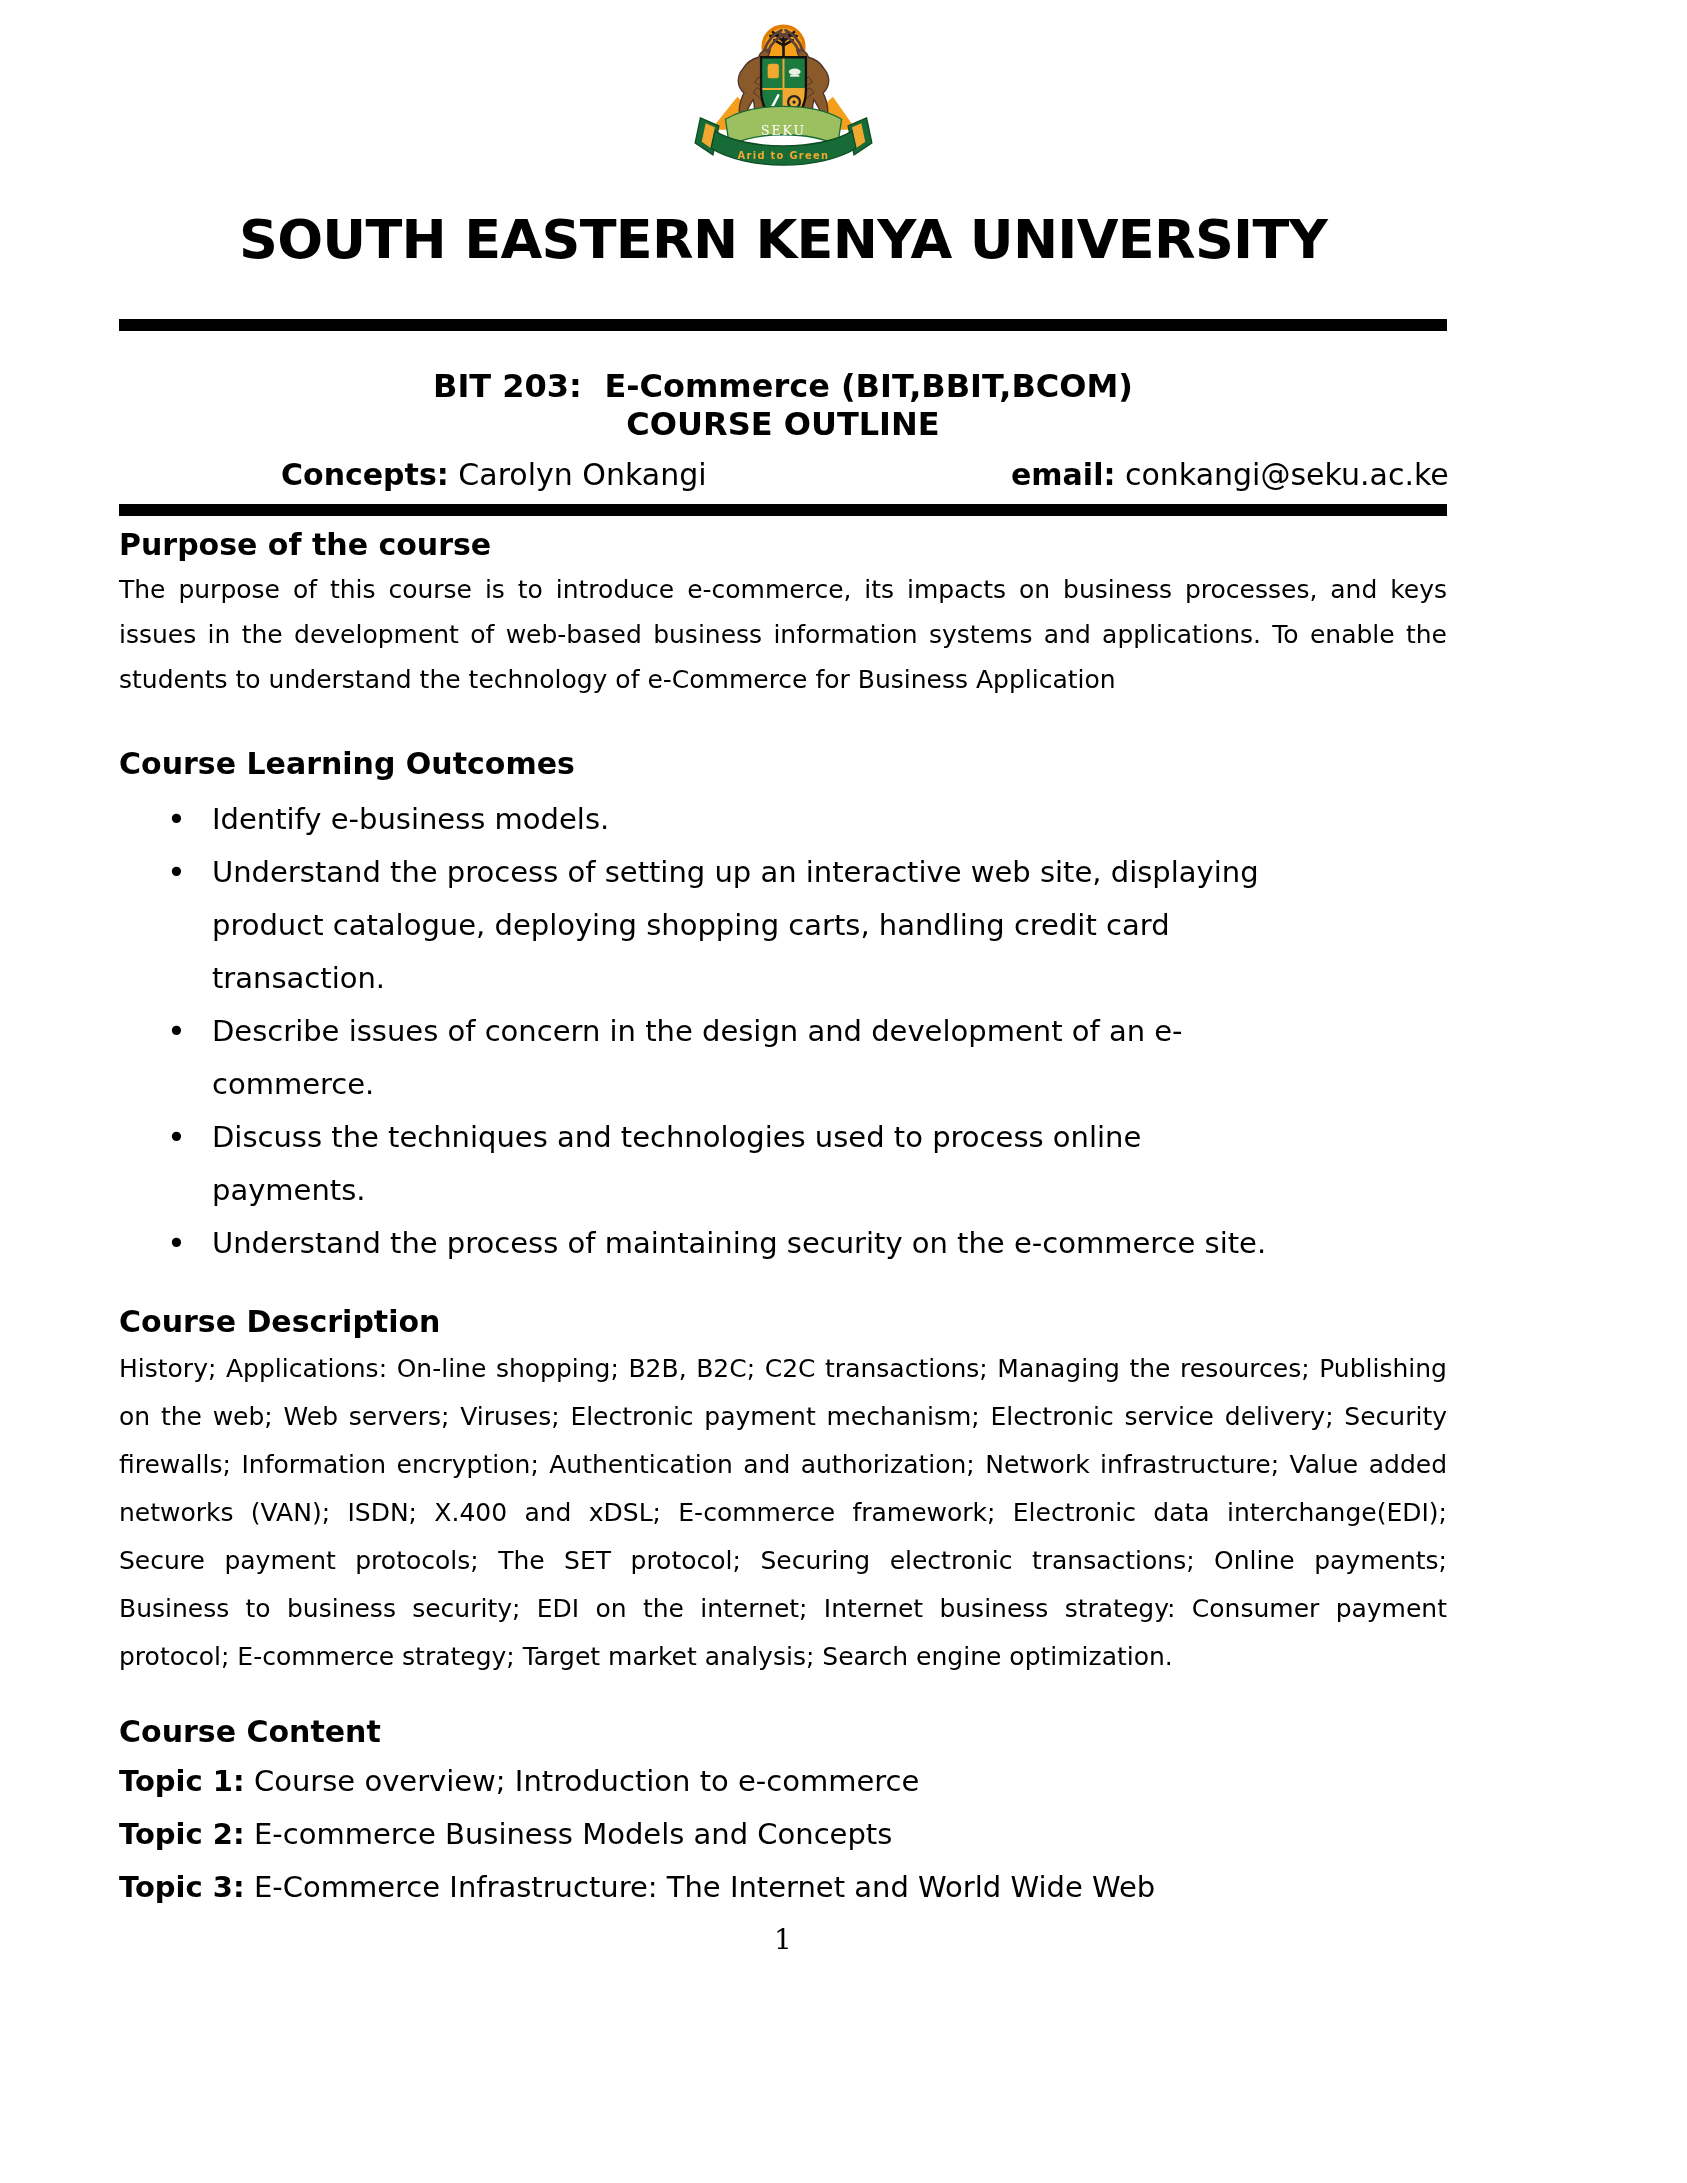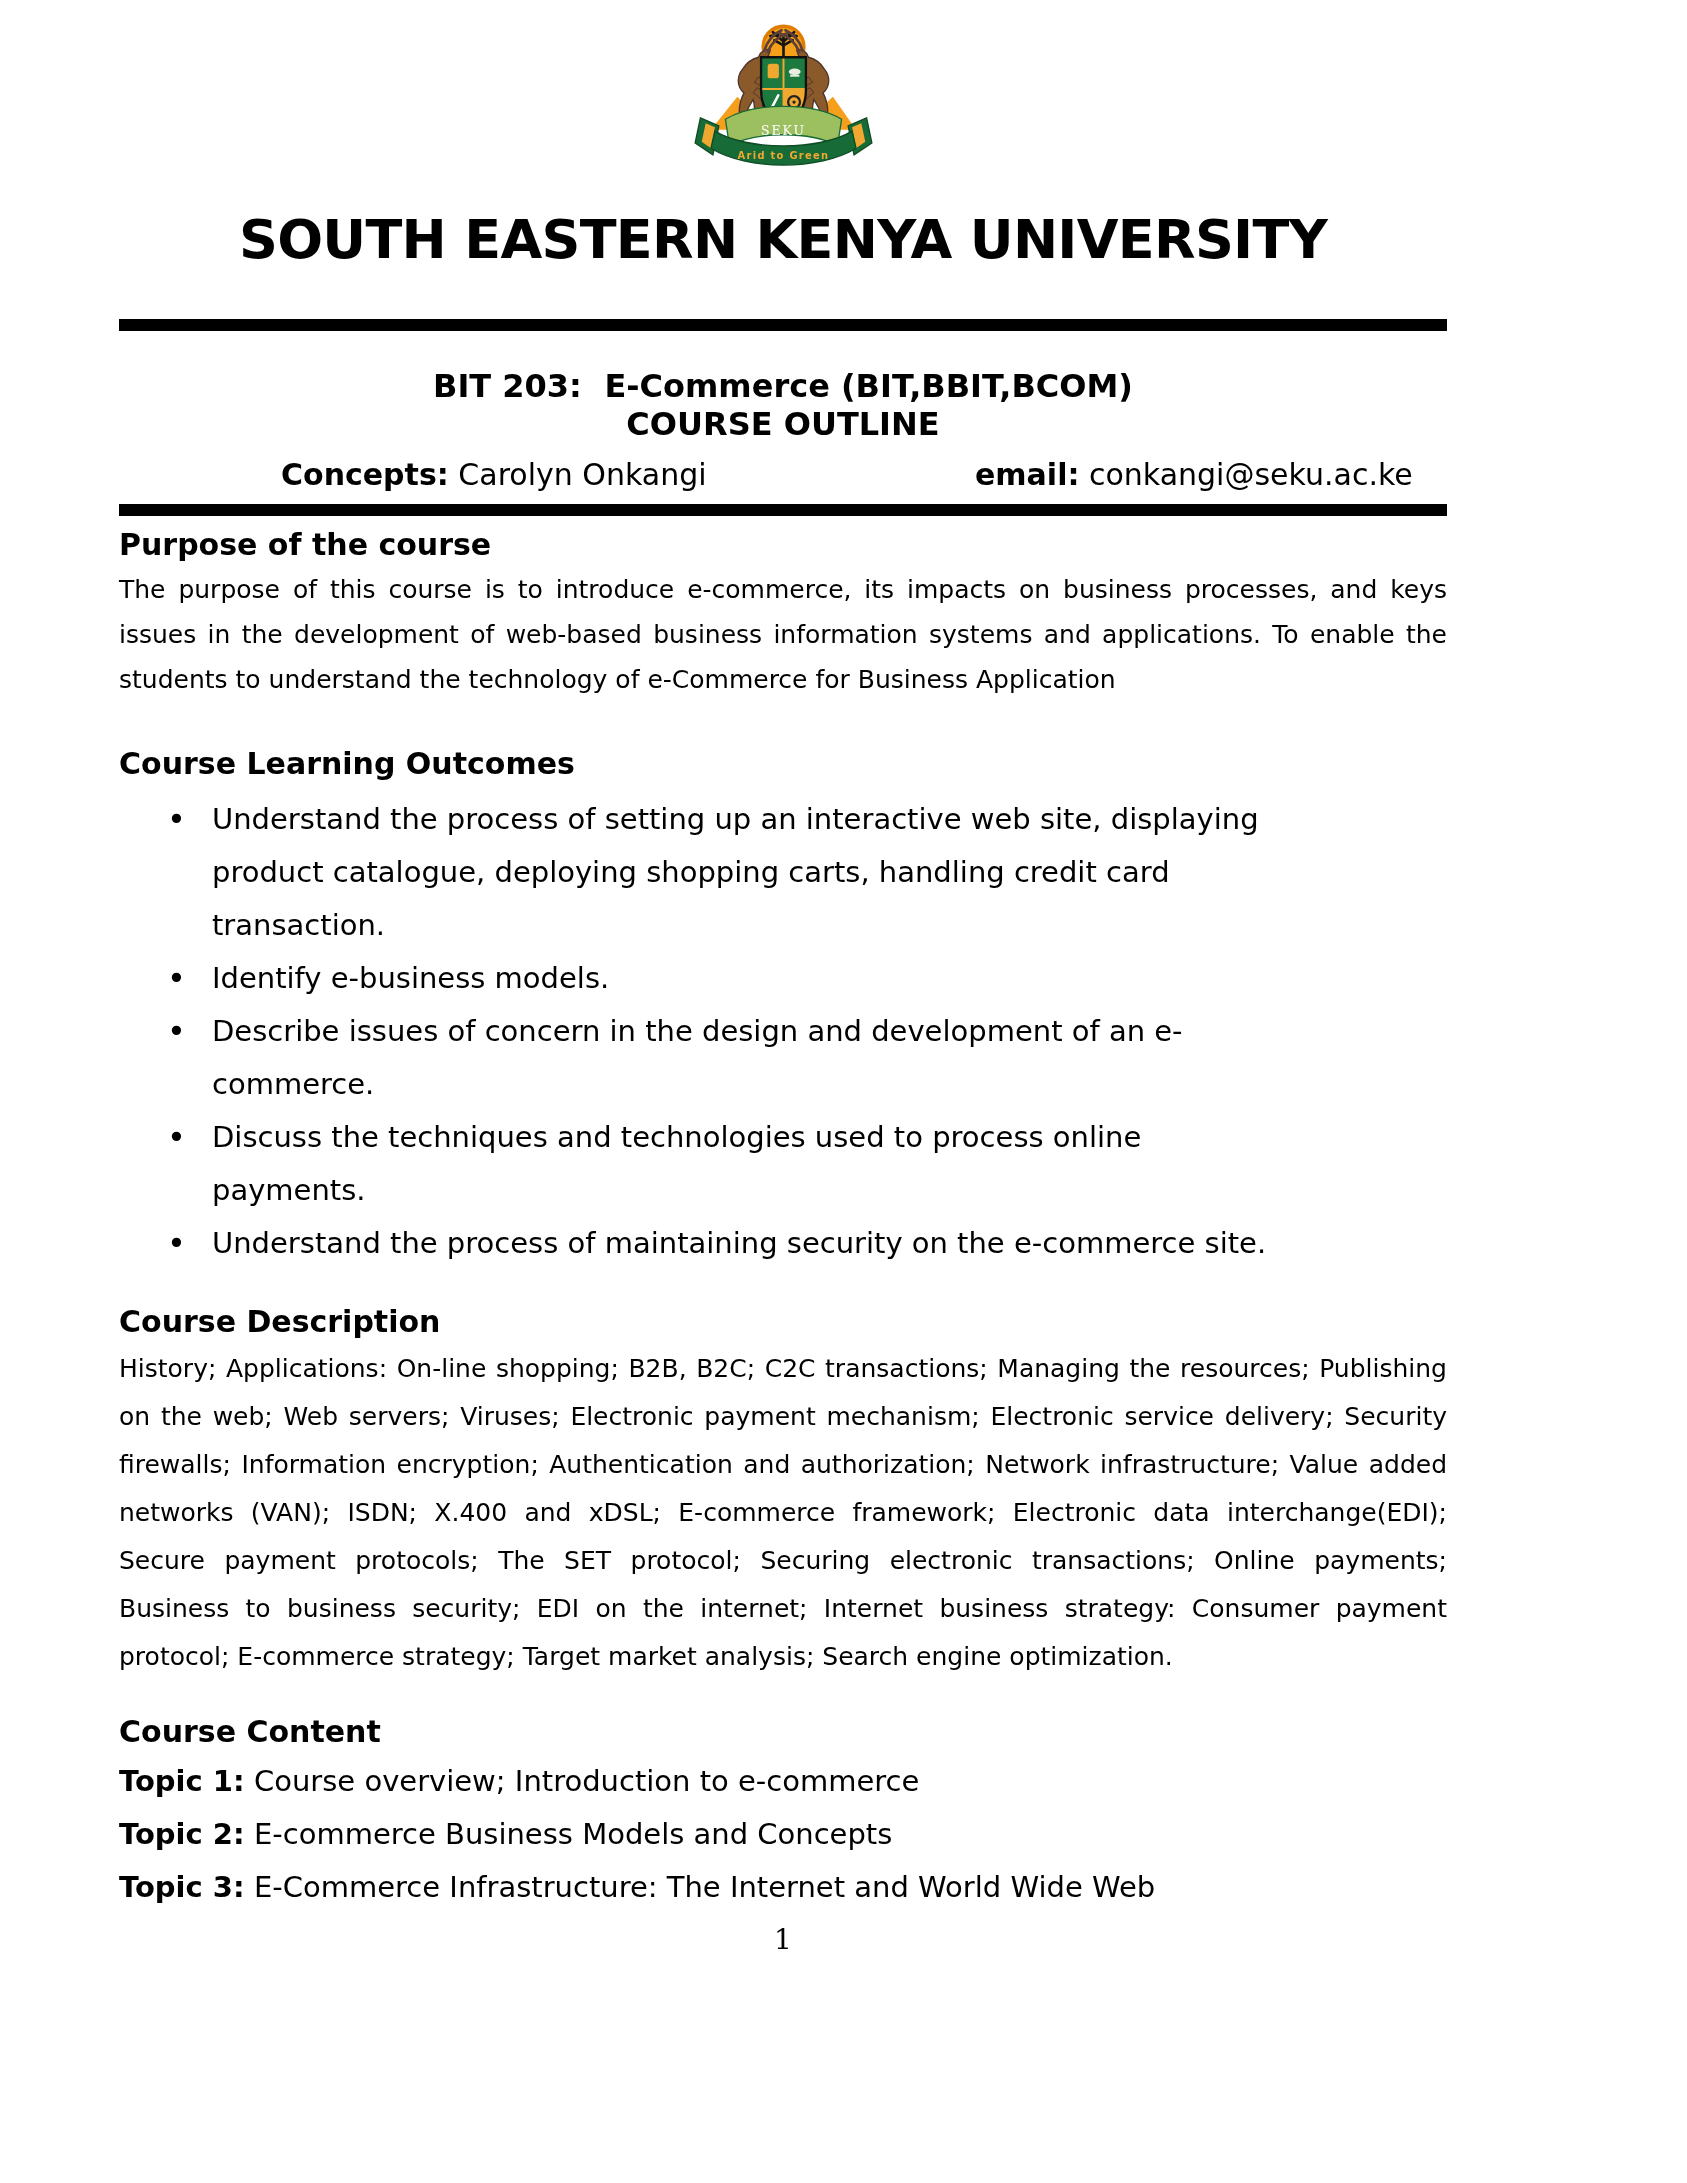--- a/index.html
+++ b/index.html
@@ -43,21 +43,21 @@
     font-size:32px; font-weight:bold;
   }
   .lecturer-row {
     margin-top:14.6px;
     position:relative;
     font-size:30px;
     padding-left:162px;
     height:38px;
     white-space:nowrap;
   }
-  .lecturer-row .email-group { position:absolute; left:856px; top:0; }
+  .lecturer-row .email-group { position:absolute; left:892px; top:0; }
   .bold { font-weight:bold; }
 
   .sec-heading { font-size:30px; font-weight:bold; }
   .purpose-heading { margin-top:10.6px; }
   .para { font-size:25px; text-align:justify; }
   .purpose-body { margin-top:5.3px; line-height:45px; }
 
   .outcomes-heading { margin-top:44px; }
   .outcomes-list { margin-top:12px; list-style:none; width:1184px; }
   .outcomes-list li {
@@ -175,22 +175,22 @@
       </span>
     </div>
 
     <div class="rule-thin-thick"></div>
 
     <div class="sec-heading purpose-heading">Purpose of the course</div>
     <p class="para purpose-body">The purpose of this course is to introduce e-commerce, its impacts on business processes, and keys issues in the development of web-based business information systems and applications. To enable the students to understand the technology of e-Commerce for Business Application</p>
 
     <div class="sec-heading outcomes-heading">Course Learning Outcomes</div>
     <ul class="outcomes-list">
+      <li>Identify e-business models.</li>
       <li>Understand the process of setting up an interactive web site, displaying product catalogue, deploying shopping carts, handling credit card transaction.</li>
-      <li>Identify e-business models.</li>
       <li>Describe issues of concern in the design and development of an e-commerce.</li>
       <li>Discuss the techniques and technologies used to process online payments.</li>
       <li>Understand the process of maintaining security on the e-commerce site.</li>
     </ul>
 
     <div class="sec-heading description-heading">Course Description</div>
     <p class="para description-body">History; Applications: On-line shopping; B2B, B2C; C2C transactions; Managing the resources; Publishing on the web; Web servers; Viruses; Electronic payment mechanism; Electronic service delivery; Security firewalls; Information encryption; Authentication and authorization; Network infrastructure; Value added networks (VAN); ISDN; X.400 and xDSL; E-commerce framework; Electronic data interchange(EDI); Secure payment protocols; The SET protocol; Securing electronic transactions; Online payments; Business to business security; EDI on the internet; Internet business strategy: Consumer payment protocol; E-commerce strategy; Target market analysis; Search engine optimization.</p>
 
     <div class="sec-heading content-heading">Course Content</div>
     <div class="topics">

